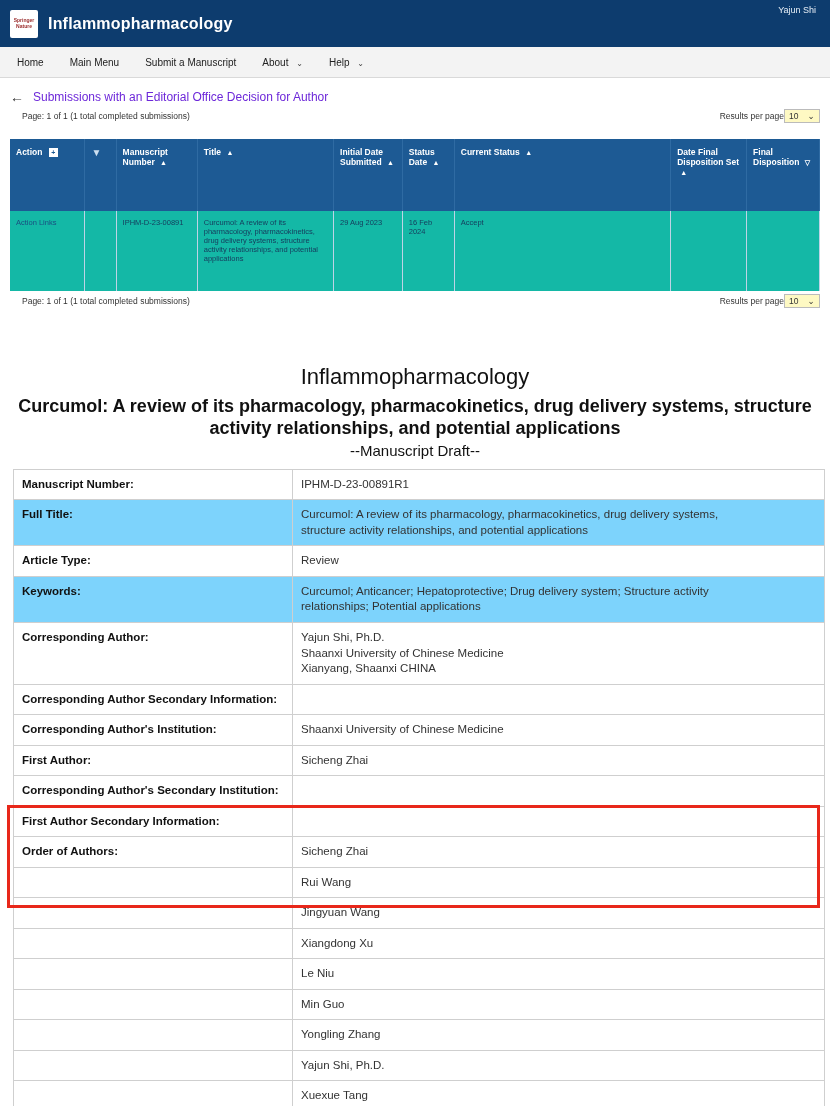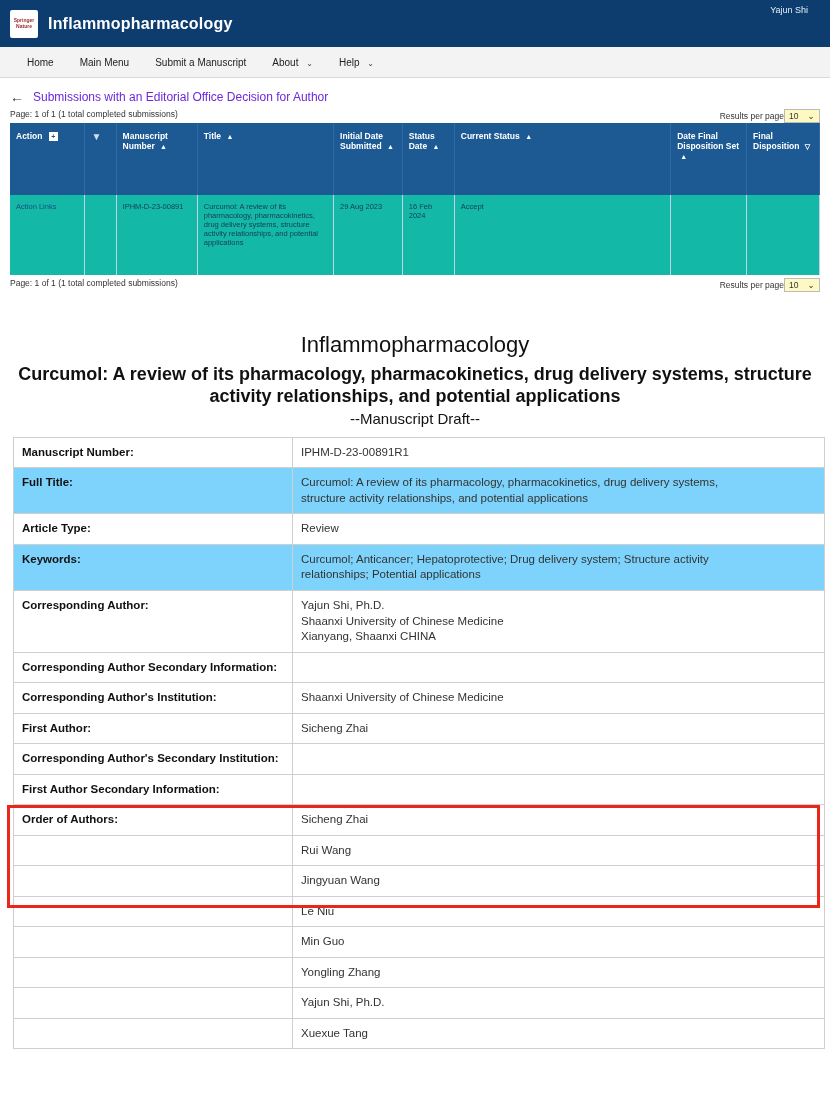--- a/index.html
+++ b/index.html
@@ -44,34 +44,34 @@
     font-weight: bold;
   }
   .brand-title {
     color: #ffffff;
     font-size: 16px;
     font-weight: bold;
     letter-spacing: .2px;
   }
   .user-name {
     position: absolute;
-    right: 22px;
+    right: 14px;
     top: 5px;
     color: #e6eef6;
     font-size: 9px;
   }
 
   
   .menubar {
     height: 30px;
     background: #f3f3f3;
     border-bottom: 1px solid #d9d9d9;
     display: flex;
     align-items: center;
-    padding-left: 14px;
+    padding-left: 4px;
   }
   .menu-item {
     font-size: 10px;
     color: #222;
     padding: 6px 13px;
     cursor: default;
     white-space: nowrap;
   }
   .caret {
     display: inline-block;
@@ -94,25 +94,26 @@
   }
   .page-title {
     font-size: 12px;
     color: #6d28d9;
     font-weight: normal;
   }
 
   
   .results-bar {
     display: flex;
-    align-items: flex-start;
+    align-items: center;
     justify-content: space-between;
     font-size: 8.5px;
     color: #333;
-    padding: 3px 10px 0 10px;
+    padding: 3px 10px 16px 10px;
+    margin-left: 12px;
   }
   .rpp {
     display: flex;
     align-items: center;
     gap: 0;
   }
   .rpp-select {
     border: 1px solid #bbb;
     background: #fef9c3;
     font-size: 8.5px;
@@ -447,20 +448,24 @@
       <tr>
         <td class="meta-label"></td>
         <td class="meta-value">Rui Wang</td>
       </tr>
       <tr>
         <td class="meta-label"></td>
         <td class="meta-value">Jingyuan Wang</td>
       </tr>
       <tr>
         <td class="meta-label"></td>
+        <td class="meta-value">Xiangdong Xu</td>
+      </tr>
+      <tr>
+        <td class="meta-label"></td>
         <td class="meta-value">Le Niu</td>
       </tr>
       <tr>
         <td class="meta-label"></td>
         <td class="meta-value">Min Guo</td>
       </tr>
       <tr>
         <td class="meta-label"></td>
         <td class="meta-value">Yongling Zhang</td>
       </tr>

